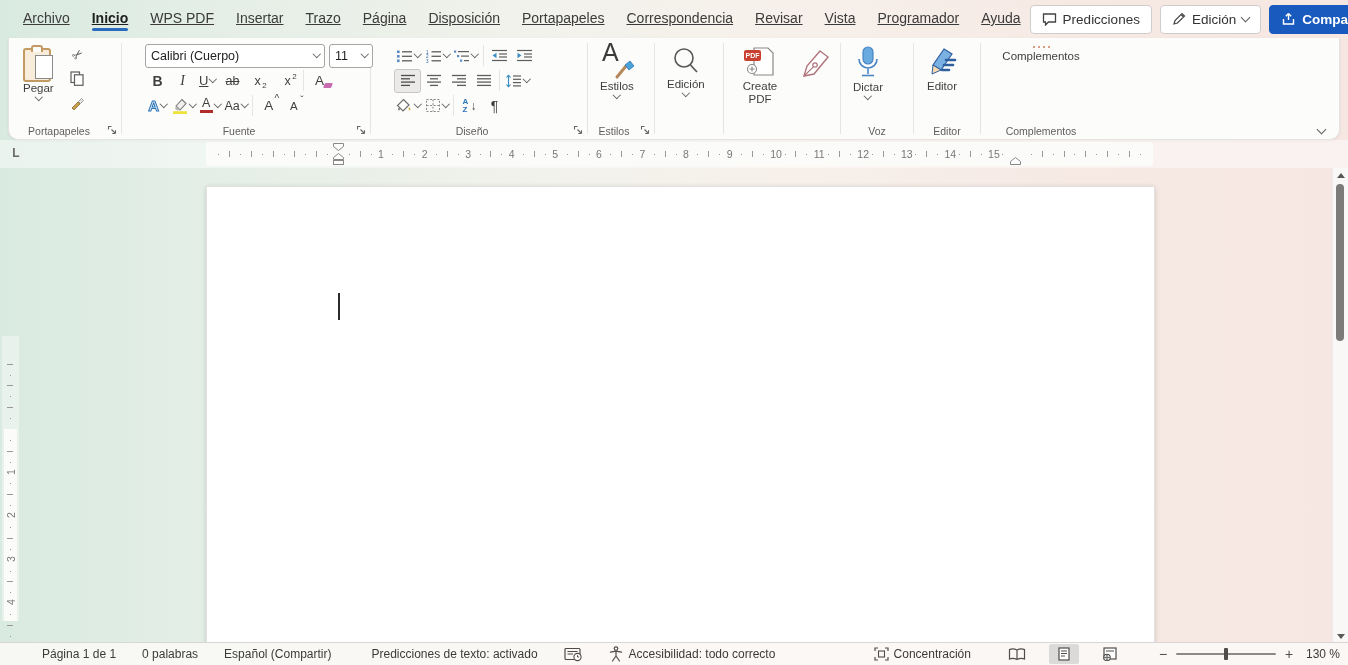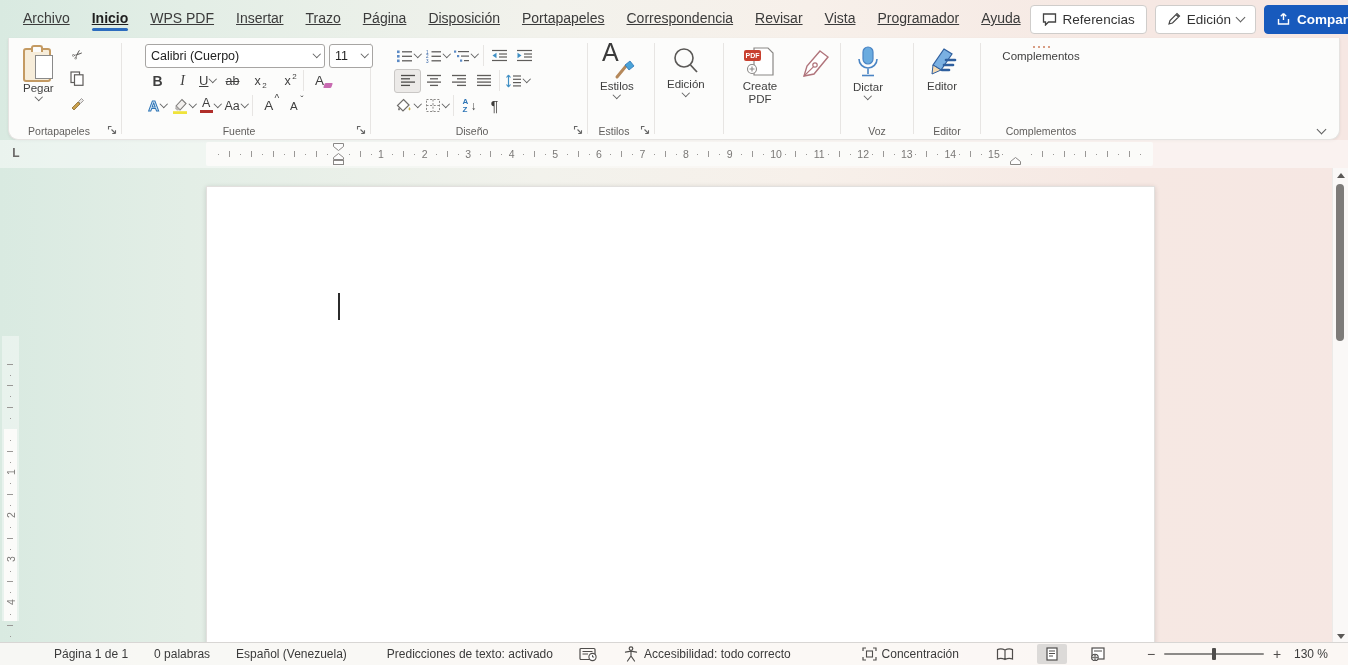--- a/index.html
+++ b/index.html
@@ -84,21 +84,21 @@
   .caret{position:absolute;left:131px;top:106px;width:1.6px;height:27px;background:#2b2b2b;animation:blink 1.1s step-end infinite;}
   @keyframes blink{50%{opacity:0}}
   
   .vscroll{position:absolute;right:0;top:168px;bottom:22px;width:15px;background:#faf8f7;border-left:1px solid #eceae8;}
   .varrow{position:absolute;left:0;right:0;height:14px;display:flex;align-items:center;justify-content:center;}
   .tri-up{width:0;height:0;border-left:4px solid transparent;border-right:4px solid transparent;border-bottom:5px solid #5a5856;}
   .tri-dn{width:0;height:0;border-left:4px solid transparent;border-right:4px solid transparent;border-top:5px solid #5a5856;}
   .vthumb{position:absolute;left:3px;width:8px;border-radius:4px;background:#7d7b79;top:16px;height:157px;}
   
   .statusbar{position:absolute;left:0;right:0;bottom:0;height:22px;background:rgba(251,249,247,.85);
-    border-top:1px solid #d8d6d4;display:flex;align-items:center;font-size:12px;color:#3b3b3b;padding:0 20px;}
+    border-top:1px solid #d8d6d4;display:flex;align-items:center;font-size:12px;color:#3b3b3b;padding:0 8px;}
   .st-left{display:flex;align-items:center;gap:26px;margin-left:34px;}
   .st-right{margin-left:auto;display:flex;align-items:center;gap:14px;}
   .viewbtn{display:flex;align-items:center;justify-content:center;height:20px;padding:0 9px;border-radius:2px;}
   .viewbtn.sel{background:#dcdad8;}
   .zoomctl{display:flex;align-items:center;gap:7px;}
   .ztrack{position:relative;width:100px;height:2px;background:#8c8a88;border-radius:1px;}
   .zhandle{position:absolute;top:-5px;left:48px;width:4px;height:12px;background:#4f4d4b;border-radius:1px;}
   .zbtn{font-size:14px;color:#4f4d4b;width:12px;text-align:center;}
   .icon{display:inline-flex;align-items:center;justify-content:center;}
   svg{display:block;}
@@ -124,21 +124,21 @@
         <div class="tab">Programador</div>
         <div class="tab">Ayuda</div>
       </div>
     <div class="mb-right">
       <div class="pill">
         <span class="icon">
           <svg width="15" height="14" viewBox="0 0 15 14">
               <path d="M1.5 2 h12 v8 h-7 l-3 3 v-3 h-2 z" fill="none" stroke="#444" stroke-width="1.3"></path>
             </svg>
         </span>
-        <span>Referencias</span>
+        <span>Predicciones</span>
       </div>
       <div class="pill">
         <span class="icon">
           <svg width="14" height="14" viewBox="0 0 14 14">
               <path d="M2 12 l1-3.5 7-7 2.5 2.5 -7 7 z M9 2.5 l2.5 2.5" fill="none" stroke="#444" stroke-width="1.2"></path>
             </svg>
         </span>
         <span>Edición</span>
         <span class="chev"></span>
       </div>
@@ -719,21 +719,21 @@
     <div class="vthumb"></div>
     <div class="varrow" style="bottom:0">
         <span class="tri-dn"></span>
       </div>
   </div>
 
   <div class="statusbar">
     <div class="st-left">
       <span>Página 1 de 1</span>
       <span>0 palabras</span>
-      <span>Español (Venezuela)</span>
+      <span>Español (Compartir)</span>
       <span style="margin-left:14px">Predicciones de texto: activado</span>
       <span class="icon">
         <svg width="19" height="15" viewBox="0 0 19 15">
             <rect x="1" y="1.5" width="15" height="11" rx="1" fill="none" stroke="#4f4d4b" stroke-width="1.2"></rect>
             <line x1="3.5" y1="4.5" x2="13.5" y2="4.5" stroke="#4f4d4b"></line>
             <line x1="3.5" y1="7" x2="9" y2="7" stroke="#4f4d4b"></line>
             <circle cx="13.5" cy="10" r="3.6" fill="#fff" stroke="#4f4d4b" stroke-width="1.1"></circle>
             <path d="M13.5 8.2 v1.8 h1.6" fill="none" stroke="#4f4d4b"></path>
           </svg>
       </span>

